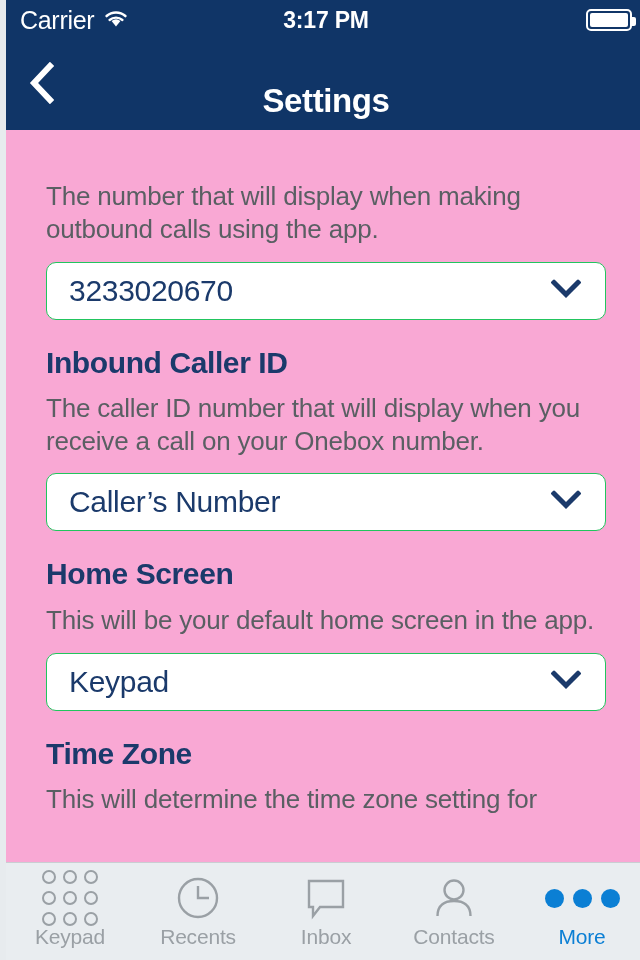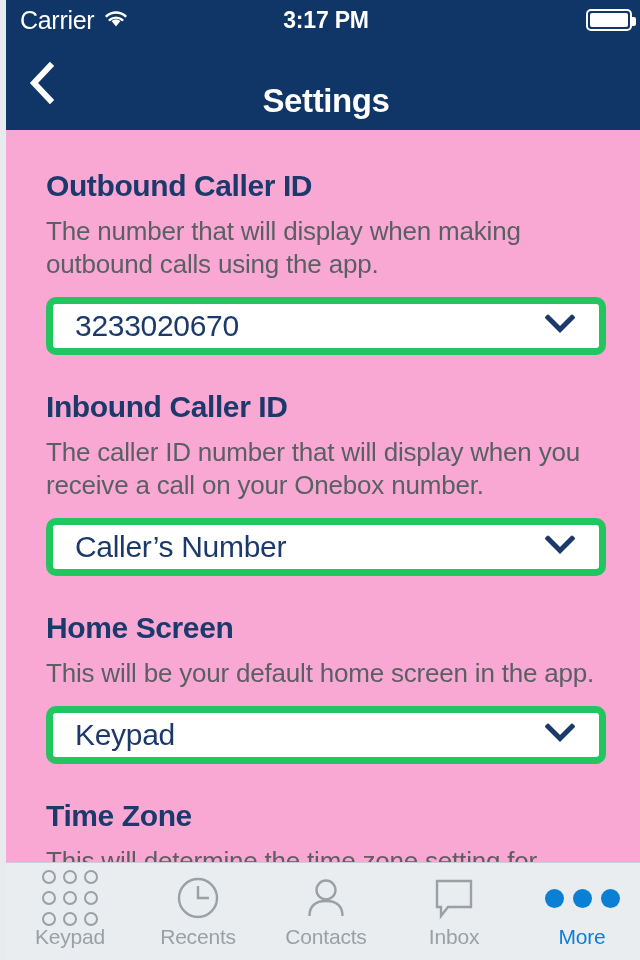--- a/index.html
+++ b/index.html
@@ -81,42 +81,42 @@
     font-size:33px; font-weight:bold; letter-spacing:-0.4px;
   }
 
   
   .content {
     position:absolute;
     top:130px; left:0; right:0; bottom:98px;
     overflow:hidden;
     padding:0 40px;
   }
-  .section { padding-top:34px; }
+  .section { padding-top:25px; }
   .section:first-child { padding-top:38px; }
   .sec-title {
     font-size:30px;
     font-weight:bold;
     color:#1b3a6b;
     letter-spacing:-0.4px;
     line-height:1.18;
   }
   .sec-desc {
     margin-top:12px;
     font-size:26px;
     color:#5a5f63;
     line-height:1.26;
     letter-spacing:-0.2px;
   }
   .select-field {
     margin-top:16px;
     position:relative;
     height:58px;
     background:#ffffff;
-    border:7px solid #22c55e;
+    border:1px solid #22c55e;
     border-radius:10px;
     display:flex;
     align-items:center;
     cursor:pointer;
   }
   .select-value {
     padding-left:22px;
     font-size:30px;
     color:#1b3a6b;
     letter-spacing:-0.3px;
@@ -203,21 +203,20 @@
           <path d="M22 4 L6 21 L22 38" stroke="#ffffff" stroke-width="6" fill="none" stroke-linecap="square" stroke-linejoin="miter"></path>
         </svg>
       </span>
     </div>
     <div class="nav-title">Settings</div>
   </div>
 
   <div class="content">
 
     <div class="section">
-      <div class="sec-title">Outbound Caller ID</div>
       <div class="sec-desc">The number that will display when making outbound calls using the app.</div>
       <div class="select-field">
         <span class="select-value">3233020670</span>
         <span class="select-chevron">
           <svg width="30" height="19" viewBox="0 0 30 19">
             <path d="M3 3 L15 15 L27 3" stroke="#1b3a6b" stroke-width="5" fill="none" stroke-linecap="square" stroke-linejoin="miter"></path>
           </svg>
         </span>
       </div>
     </div>
@@ -280,36 +279,36 @@
           <circle cx="22" cy="22" r="19" stroke="#9aa0a5" stroke-width="2.4" fill="none"></circle>
           <path d="M22 10 L22 22 L33 22" stroke="#9aa0a5" stroke-width="2.4" fill="none" stroke-linecap="butt"></path>
         </svg>
       </span>
       <span class="tab-label">Recents</span>
     </div>
 
     <div class="tab">
       <span class="tab-icon">
         <svg width="44" height="44" viewBox="0 0 44 44">
+          <path d="M5 5 H39 V31 H16 L9 40 L9 31 H5 Z" stroke="#9aa0a5" stroke-width="2.4" fill="none" stroke-linejoin="miter"></path>
+        </svg>
+      </span>
+      <span class="tab-label">Inbox</span>
+    </div>
+
+    <div class="tab">
+      <span class="tab-icon">
+        <svg width="44" height="44" viewBox="0 0 44 44">
           <circle cx="22" cy="14" r="9.5" stroke="#9aa0a5" stroke-width="2.4" fill="none"></circle>
           <path d="M5.5 40 C5.5 28.5 13 25 22 25 C31 25 38.5 28.5 38.5 40" stroke="#9aa0a5" stroke-width="2.4" fill="none"></path>
         </svg>
       </span>
       <span class="tab-label">Contacts</span>
     </div>
 
-    <div class="tab">
-      <span class="tab-icon">
-        <svg width="44" height="44" viewBox="0 0 44 44">
-          <path d="M5 5 H39 V31 H16 L9 40 L9 31 H5 Z" stroke="#9aa0a5" stroke-width="2.4" fill="none" stroke-linejoin="miter"></path>
-        </svg>
-      </span>
-      <span class="tab-label">Inbox</span>
-    </div>
-
     <div class="tab active">
       <span class="tab-icon">
         <span class="moredots">
             <i></i>
             <i></i>
             <i></i>
           </span>
       </span>
       <span class="tab-label">More</span>
     </div>

